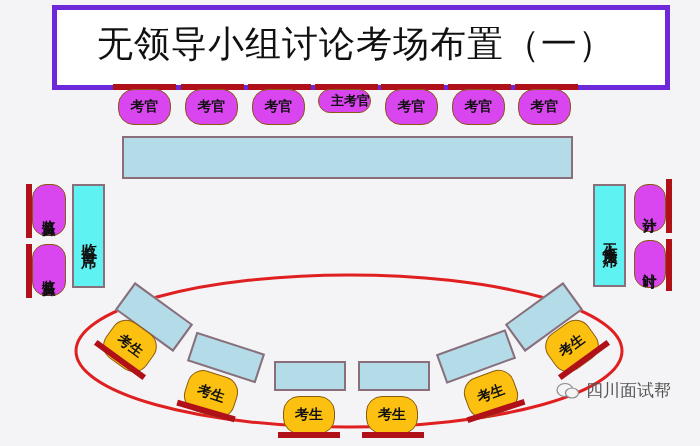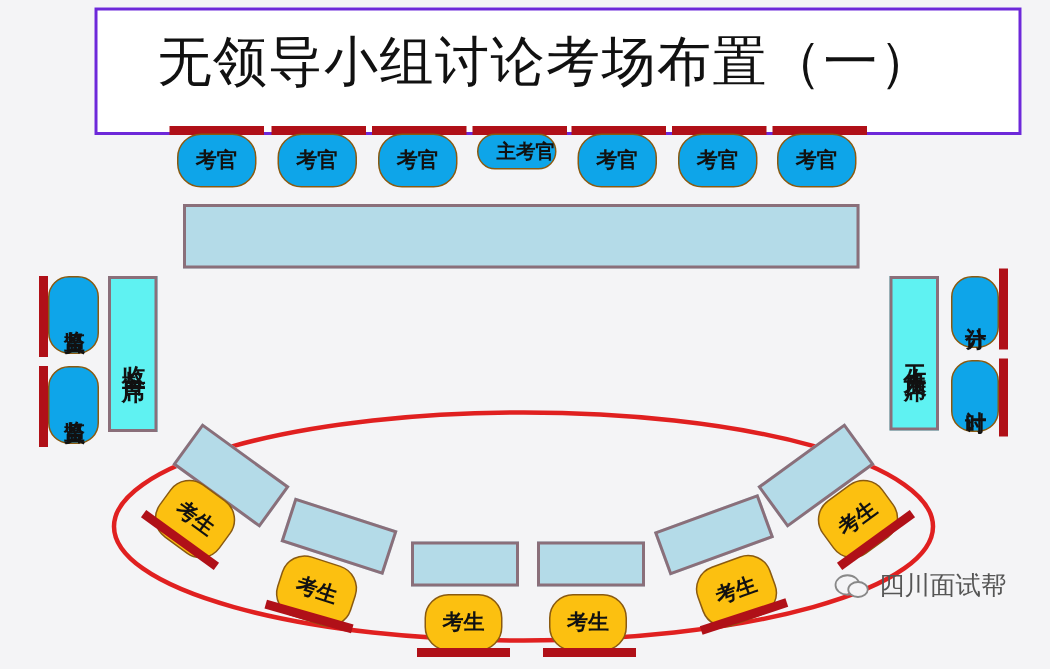--- a/index.html
+++ b/index.html
@@ -3,31 +3,31 @@
 <meta charset="utf-8">
 <style>
   html, body { margin: 0; padding: 0; }
   body {
     width: 700px; height: 446px; position: relative; overflow: hidden;
     background: #f4f4f6;
     font-family: "DejaVu Serif", "Liberation Serif", serif;
   }
   .abs { position: absolute; box-sizing: border-box; }
   .title-box {
-    left: 63px; top: 5px; width: 618px; height: 85px;
-    background: #ffffff; border: 2px solid #6d28d9; padding-left: 44px;
+    left: 52px; top: 5px; width: 618px; height: 85px;
+    background: #ffffff; border: 5px solid #6d28d9; padding-left: 44px;
   }
   .title-text {
     position: absolute; left: 40px; top: 10px;
     font-family: "DejaVu Sans", "Liberation Sans", sans-serif;
     font-size: 36px; color: #111; letter-spacing: 1px; white-space: nowrap;
   }
   .bar { background: #b01018; }
   .seat-y {
-    background: #0ea5e9; border: 1.5px solid #8a5a10;
+    background: #d946ef; border: 1.5px solid #8a5a10;
     border-radius: 16px;
     display: flex; align-items: center; justify-content: center;
     font-weight: bold; color: #111; font-size: 14px;
   }
   .seat-o {
     background: #fcc010; border: 1.5px solid #8a5a10;
     border-radius: 16px;
     display: flex; align-items: center; justify-content: center;
     font-weight: bold; color: #111; font-size: 14px;
   }

